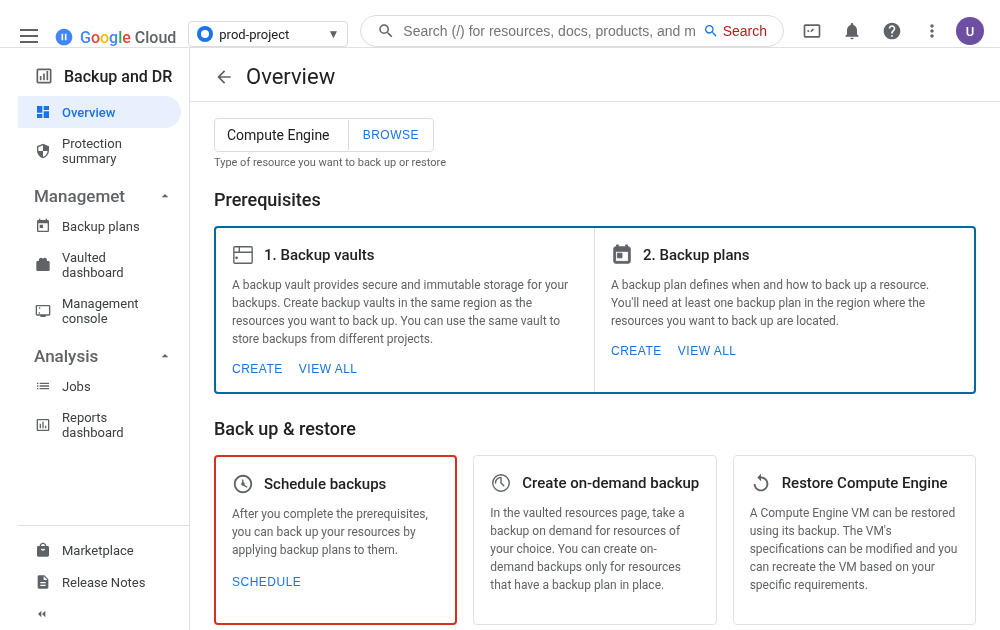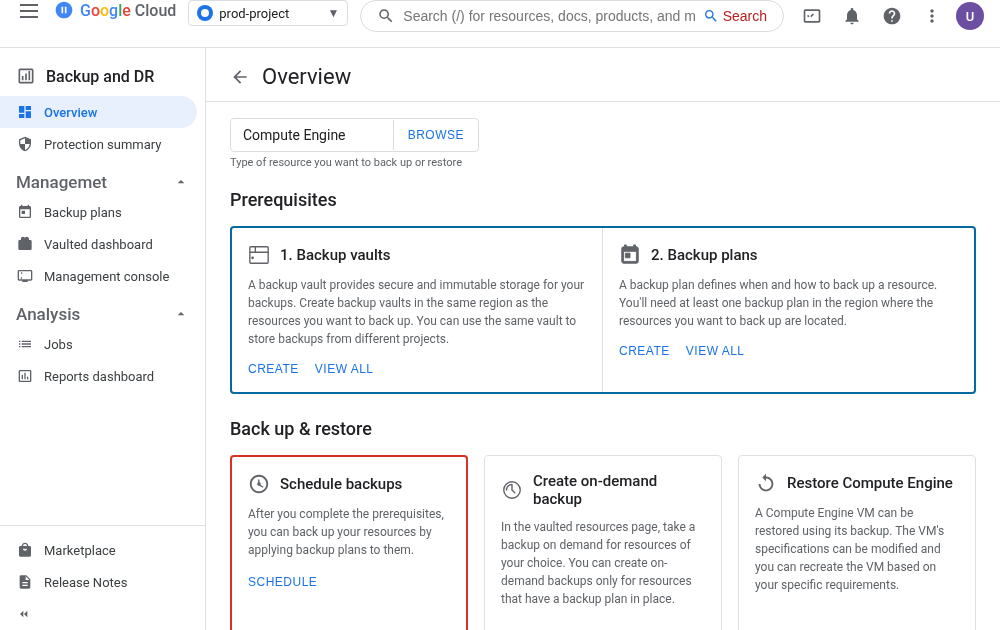--- a/index.html
+++ b/index.html
@@ -1,19 +1,19 @@
 <!DOCTYPE html>
 <html><head>
   <meta charset="utf-8">
   <style>
     * { box-sizing: border-box; margin: 0; padding: 0; }
     body { font-family: 'Google Sans', Roboto, Arial, sans-serif; font-size: 14px; color: #202124; background: #fff; height: 630px; width: 1000px; overflow: hidden; display: flex; flex-direction: column; }
 
     
-    .top-nav { height: 48px; display: flex; align-items: flex-start; padding: 0 16px; border-bottom: 1px solid #e0e0e0; gap: 12px; flex-shrink: 0; }
+    .top-nav { height: 48px; display: flex; align-items: flex-end; padding: 0 16px; border-bottom: 1px solid #e0e0e0; gap: 12px; flex-shrink: 0; }
     .hamburger { display: flex; flex-direction: column; gap: 4px; cursor: pointer; padding: 4px; }
     .hamburger span { display: block; width: 18px; height: 2px; background: #5f6368; }
     .google-cloud-logo { display: flex; align-items: center; gap: 6px; font-size: 16px; font-weight: 500; color: #5f6368; white-space: nowrap; }
     .logo-g { color: #4285f4; }
     .logo-o1 { color: #ea4335; }
     .logo-o2 { color: #fbbc04; }
     .logo-gl { color: #4285f4; }
     .logo-e { color: #34a853; }
     .project-selector { display: flex; align-items: center; gap: 6px; border: 1px solid #dadce0; border-radius: 4px; padding: 4px 8px; cursor: pointer; font-size: 13px; color: #202124; min-width: 160px; }
     .project-icon { width: 16px; height: 16px; background: #1a73e8; border-radius: 50%; display: flex; align-items: center; justify-content: center; }
@@ -24,21 +24,21 @@
     .search-bar input { border: none; outline: none; flex: 1; font-size: 14px; color: #5f6368; background: transparent; }
     .search-btn { display: flex; align-items: center; gap: 4px; background: none; border: none; cursor: pointer; color: #b91c1c; font-size: 14px; padding: 0; }
     .nav-icons { display: flex; align-items: center; gap: 8px; margin-left: auto; }
     .nav-icon { width: 32px; height: 32px; display: flex; align-items: center; justify-content: center; cursor: pointer; color: #5f6368; border-radius: 50%; }
     .avatar { width: 28px; height: 28px; border-radius: 50%; background: #6c4fa3; display: flex; align-items: center; justify-content: center; color: #fff; font-size: 13px; font-weight: 500; cursor: pointer; }
 
     
     .main-layout { display: flex; flex: 1; overflow: hidden; }
 
     
-    .sidebar { width: 206px; border-right: 1px solid #e0e0e0; display: flex; flex-direction: column; overflow-y: auto; flex-shrink: 0; padding-top: 8px; }
+    .sidebar { width: 172px; border-right: 1px solid #e0e0e0; display: flex; flex-direction: column; overflow-y: auto; flex-shrink: 0; padding-top: 8px; margin-left: 18px; }
     .sidebar-header { display: flex; align-items: center; gap: 10px; padding: 10px 16px; font-size: 16px; font-weight: 500; color: #202124; }
     .sidebar-item { display: flex; align-items: center; gap: 10px; padding: 8px 16px; cursor: pointer; font-size: 13px; color: #3c4043; border-radius: 0 20px 20px 0; margin-right: 8px; }
     .sidebar-item.active { background: #e8f0fe; color: #1a73e8; font-weight: 500; }
     .sidebar-item .item-icon { font-size: 16px; color: #5f6368; width: 18px; }
     .sidebar-item.active .item-icon { color: #1a73e8; }
     .sidebar-section { padding: 12px 16px 4px; font-size: 17px; font-weight: 500; color: #5f6368; text-transform: none; display: flex; align-items: center; justify-content: space-between; }
     .sidebar-bottom { margin-top: auto; padding-top: 8px; border-top: 1px solid #e0e0e0; }
     .collapse-btn { display: flex; align-items: center; gap: 8px; padding: 8px 16px; cursor: pointer; font-size: 13px; color: #5f6368; }
 
     
@@ -46,21 +46,21 @@
     .page-header { display: flex; align-items: center; gap: 12px; padding: 16px 24px 12px; border-bottom: 1px solid #e0e0e0; }
     .back-btn { color: #5f6368; font-size: 18px; cursor: pointer; display: flex; align-items: center; }
     .page-title { font-size: 22px; font-weight: 400; color: #202124; }
 
     .content-area { padding: 16px 24px; }
 
     
     .resource-type-section { margin-bottom: 20px; }
     .resource-type-label { font-size: 12px; color: #5f6368; margin-bottom: 4px; }
     .resource-type-label sup { color: #d93025; }
-    .resource-type-field { display: flex; align-items: center; border: 1px solid #dadce0; border-radius: 4px; width: 249px; }
+    .resource-type-field { display: flex; align-items: center; border: 1px solid #dadce0; border-radius: 4px; width: 220px; }
     .resource-type-value { flex: 1; padding: 8px 12px; font-size: 14px; color: #202124; }
     .browse-btn { background: none; border: none; border-left: 1px solid #dadce0; padding: 8px 14px; font-size: 12px; color: #1a73e8; font-weight: 500; cursor: pointer; text-transform: uppercase; letter-spacing: 0.5px; }
     .resource-type-hint { font-size: 11px; color: #5f6368; margin-top: 4px; }
 
     
     .section-title { font-size: 18px; font-weight: 500; color: #202124; margin-bottom: 16px; }
 
     
     .cards-grid-2 { display: grid; grid-template-columns: 1fr 1fr; gap: 0; border: 2px solid #0369a1; border-radius: 4px; margin-bottom: 24px; }
     .card { padding: 16px; border: none; }

